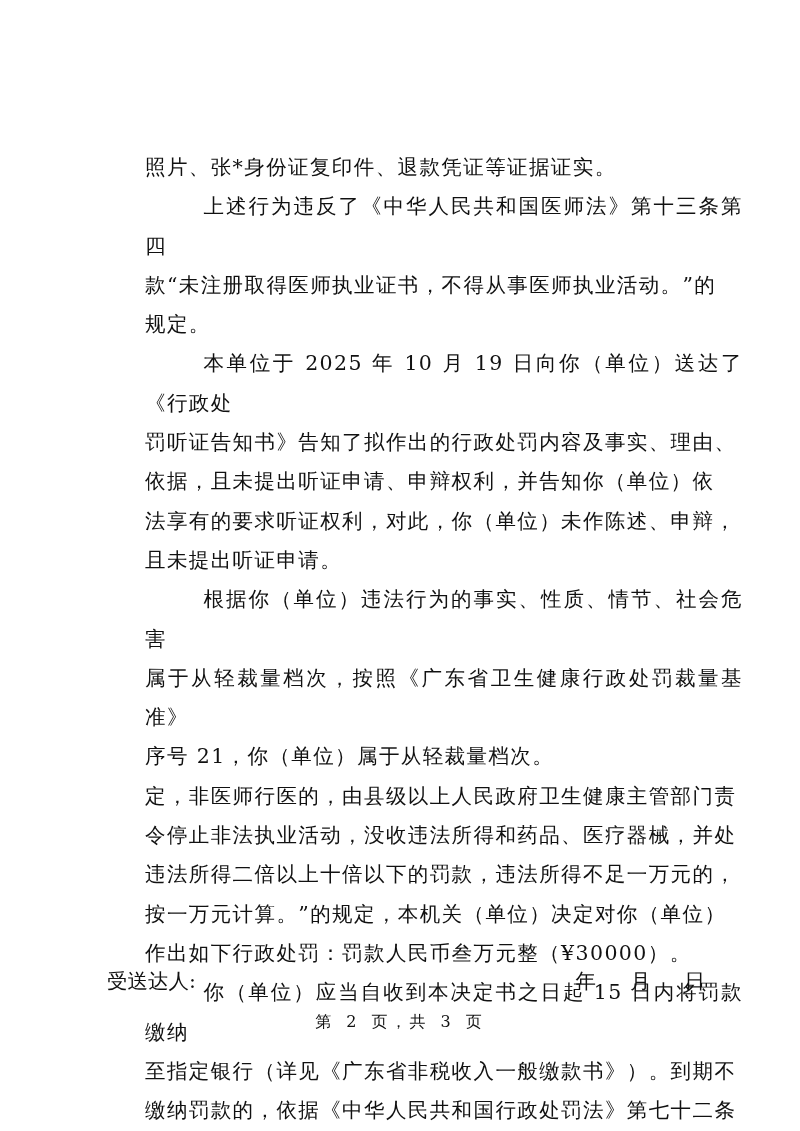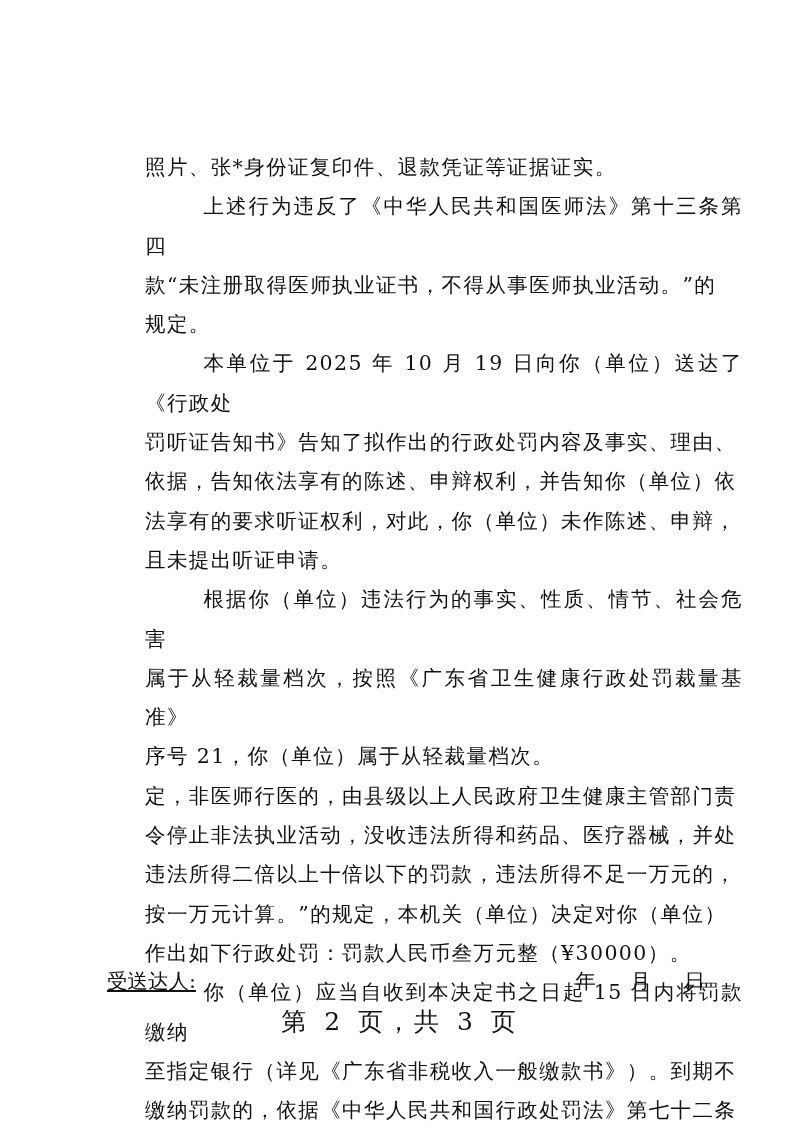--- a/index.html
+++ b/index.html
@@ -46,58 +46,57 @@
       top: 966px;
       width: 598px;
       height: 30px;
       font-size: 20.5px;
       line-height: 30px;
     }
     .recipient {
       position: absolute;
       left: 0;
       top: 0;
-      text-decoration: underline;
     }
     .date-fields {
       position: absolute;
       right: 0;
       top: 0;
       display: flex;
     }
     .date-fields span {
       display: inline-block;
     }
     .date-fields .df-year { margin-right: 34px; }
     .date-fields .df-month { margin-right: 34px; }
     .page-number {
       position: absolute;
       left: 0;
       width: 800px;
       top: 1007px;
       text-align: center;
-      font-size: 25px;
+      font-size: 16px;
       line-height: 30px;
       word-spacing: 4px;
       letter-spacing: 3px;
     }
   </style>
 </head>
 <body>
 
 <div class="page">
 
   <div class="body-text">
     <div class="para">照片、张*身份证复印件、退款凭证等证据证实。</div>
     <div class="para indent">上述行为违反了《中华人民共和国医师法》第十三条第四</div>
     <div class="para">款“未注册取得医师执业证书，不得从事医师执业活动。”的</div>
     <div class="para">规定。</div>
     <div class="para indent">本单位于 2025 年 10 月 19 日向你（单位）送达了《行政处</div>
     <div class="para">罚听证告知书》告知了拟作出的行政处罚内容及事实、理由、</div>
-    <div class="para">依据，告知依法享有的陈述、申辩权利，并告知你（单位）依</div>
+    <div class="para">依据，且未提出听证申请、申辩权利，并告知你（单位）依</div>
     <div class="para">法享有的要求听证权利，对此，你（单位）未作陈述、申辩，</div>
     <div class="para">且未提出听证申请。</div>
     <div class="para indent">根据你（单位）违法行为的事实、性质、情节、社会危害</div>
     <div class="para">属于从轻裁量档次，按照《广东省卫生健康行政处罚裁量基准》</div>
     <div class="para">序号 21，你（单位）属于从轻裁量档次。</div>
     <div class="para">定，非医师行医的，由县级以上人民政府卫生健康主管部门责</div>
     <div class="para">令停止非法执业活动，没收违法所得和药品、医疗器械，并处</div>
     <div class="para">违法所得二倍以上十倍以下的罚款，违法所得不足一万元的，</div>
     <div class="para">按一万元计算。”的规定，本机关（单位）决定对你（单位）</div>
     <div class="para">作出如下行政处罚：罚款人民币叁万元整（¥30000）。</div>

